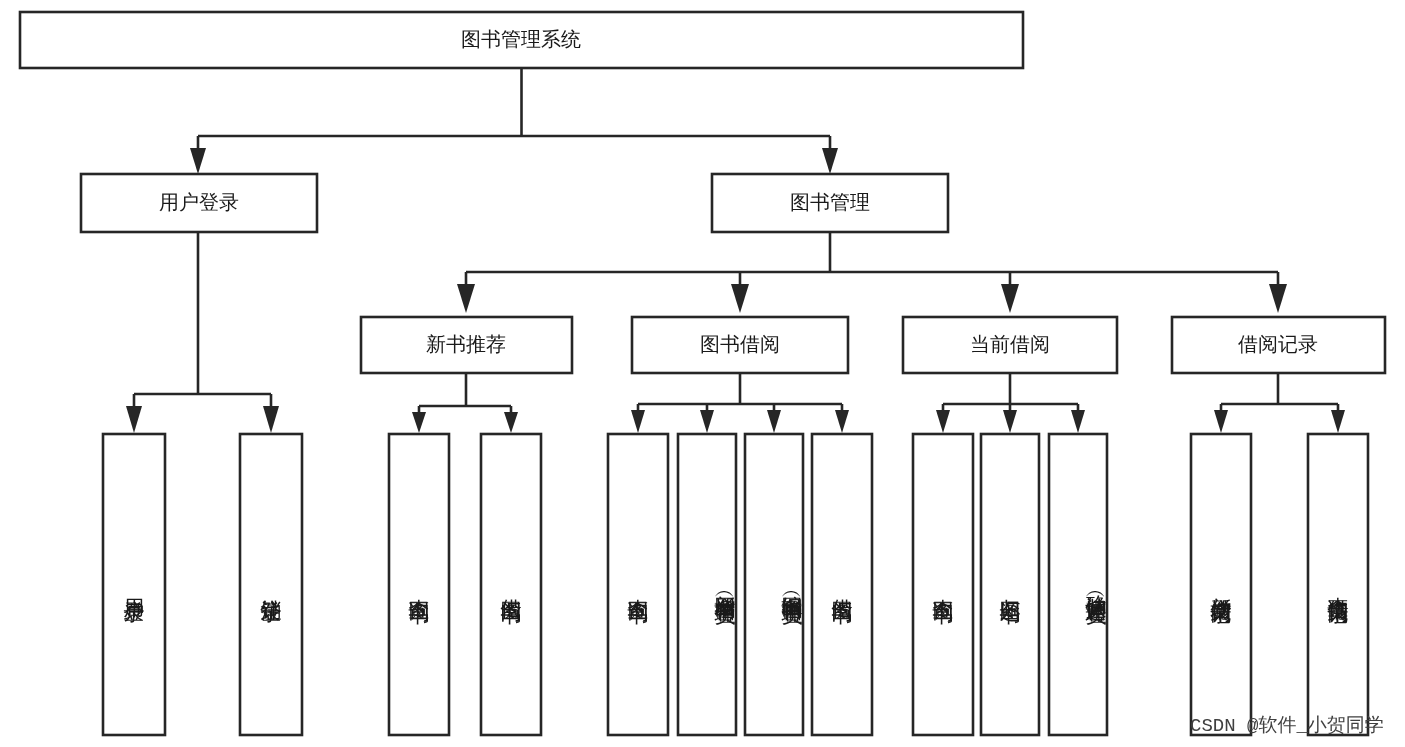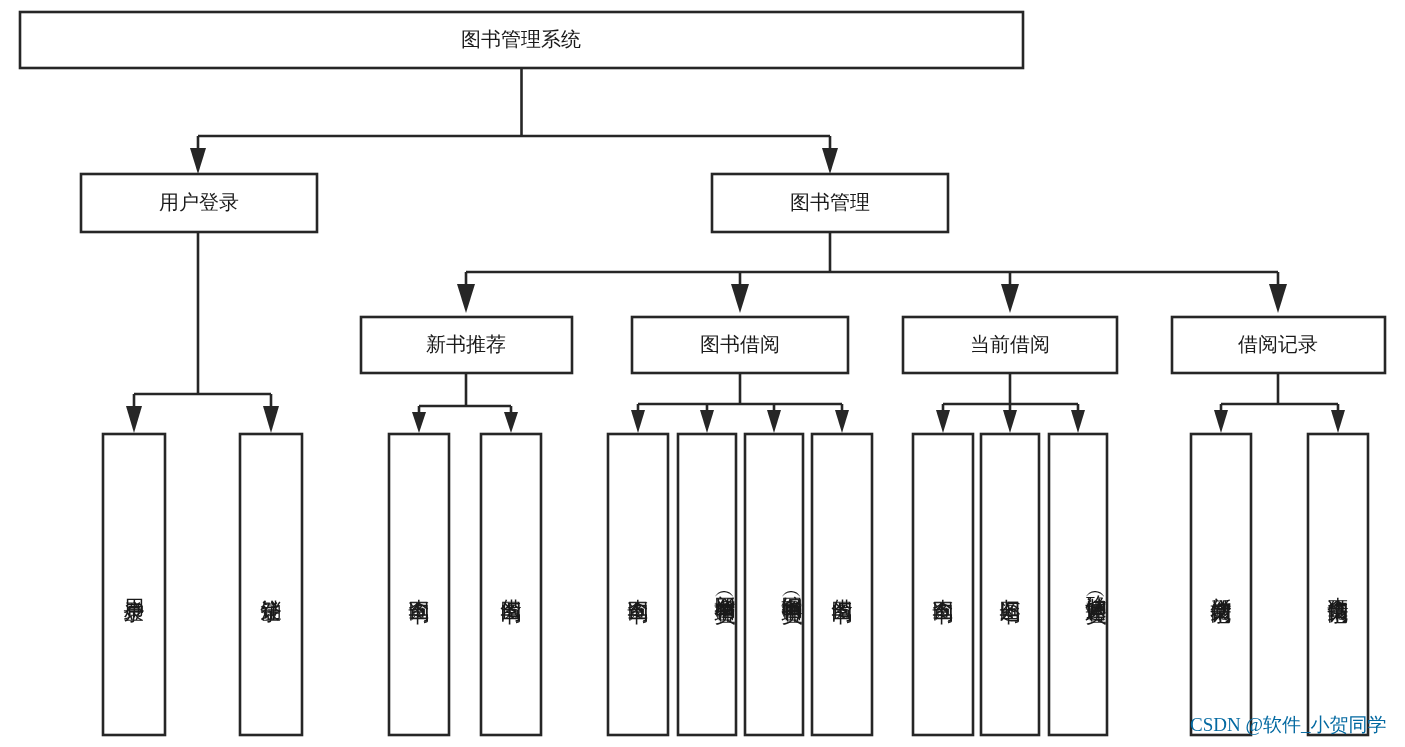--- a/index.html
+++ b/index.html
@@ -58,23 +58,23 @@
     letter-spacing: 1.5px;
     display: flex;
     align-items: center;
     justify-content: center;
     text-align: center;
     white-space: nowrap;
     pointer-events: none;
   }
   .watermark {
     position: absolute;
-    font-family: Liberation Serif, serif;
+    font-family: Liberation Mono, monospace;
     font-size: 19px;
-    color: #0369a1;
+    color: #404040;
     white-space: nowrap;
     left: 1190px;
     top: 712px;
   }
 </style>
 </head>
 <body>
 
 <div id="diagram-root">
 

